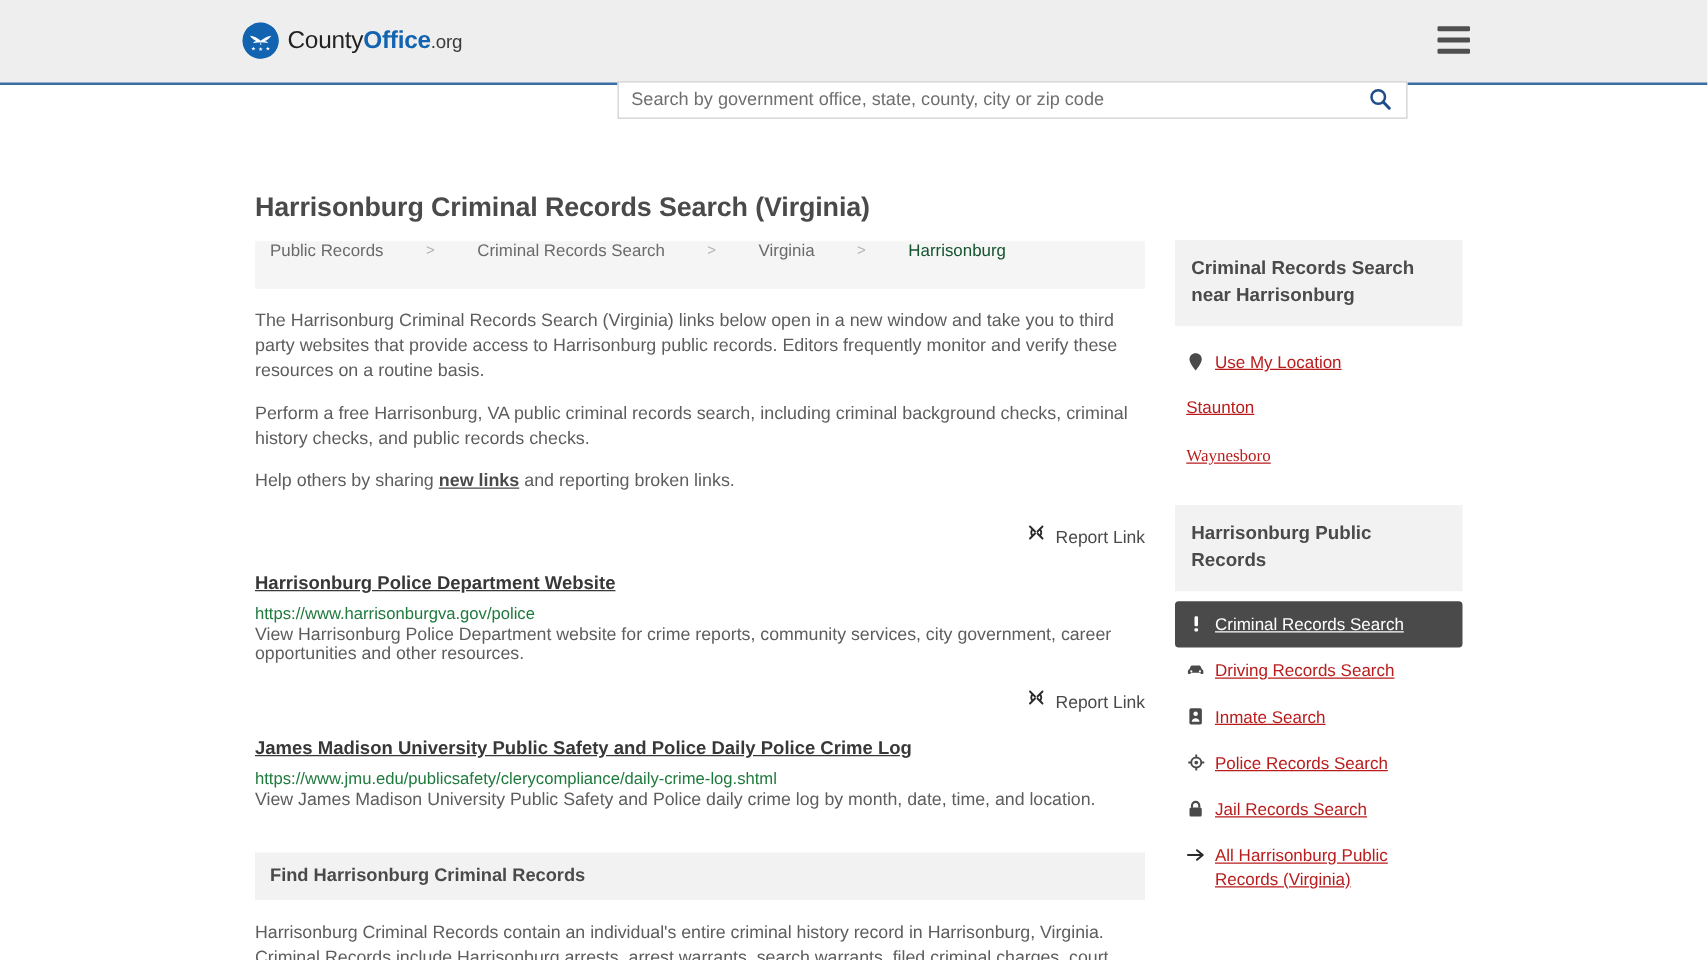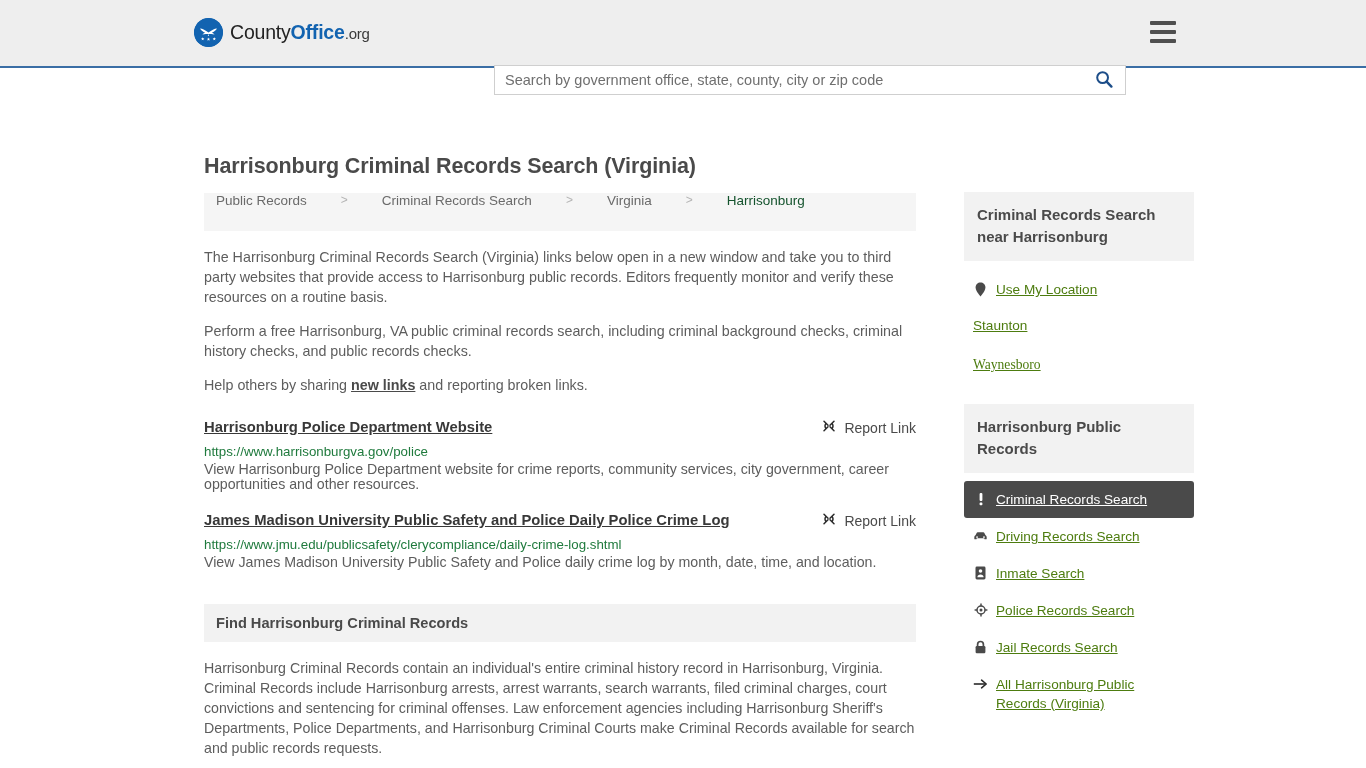--- a/index.html
+++ b/index.html
@@ -93,21 +93,21 @@
     position: relative;
     padding: 0;
   }
   .main-col {
     position: absolute;
     left: 204px; top: 86px;
     width: 712px;
   }
   .side-col {
     position: absolute;
-    left: 964px; top: 124px;
+    left: 940px; top: 124px;
     width: 230px;
   }
 
   h1.page-title {
     font-size: 21.5px;
     color: #4a4a4a;
     font-weight: bold;
     margin: 0 0 14px 0;
     letter-spacing: -0.1px;
   }
@@ -143,20 +143,21 @@
     display: flex; align-items: flex-start;
     justify-content: space-between;
   }
   .result-title {
     font-size: 14.8px;
     font-weight: bold;
     color: #383838;
     text-decoration: underline;
     cursor: pointer;
     line-height: 20px;
+    margin-top: 40px;
   }
   .report-link {
     display: flex; align-items: center; gap: 7px;
     white-space: nowrap;
     margin-left: 14px;
     margin-top: 1px;
     cursor: pointer;
   }
   .report-link .rl-text {
     font-size: 14px; color: #4a4a4a;
@@ -205,21 +206,21 @@
     line-height: 22px;
   }
   .side-list { margin-top: 4px; }
   .side-item {
     display: flex; align-items: flex-start; gap: 8px;
     padding: 7px 9px;
     font-size: 13.6px;
     line-height: 19px;
   }
   .side-item a {
-    color: #4d7c0f;
+    color: #b91c1c;
     text-decoration: underline;
     cursor: pointer;
   }
   .side-item.active {
     background: #4a4a4a;
     border-radius: 3px;
   }
   .side-item.active a { color: #ffffff; }
   .side-icon {
     width: 15px; height: 18px;

